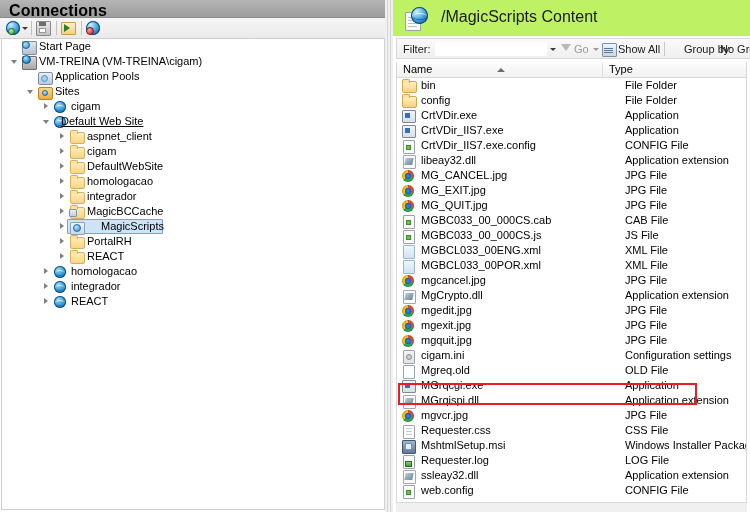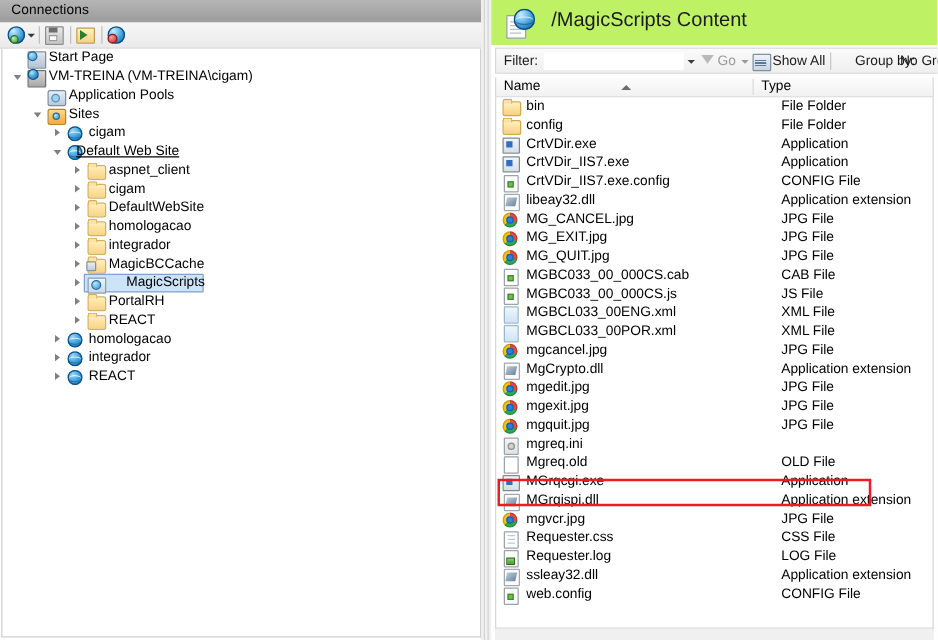--- a/index.html
+++ b/index.html
@@ -18,21 +18,21 @@
     position:absolute;left:0;top:0;width:385px;height:512px;
     background:#ffffff;
   }
   #connections-header{
     position:absolute;left:0;top:0;width:385px;height:17px;
     background:linear-gradient(to bottom,#b5b5b5 0%,#a9a9a9 50%,#9d9d9d 100%);
     border-bottom:1px solid #8a8a8a;
   }
   #connections-header .title{
     position:absolute;left:9px;top:2px;
-    font-size:11px;font-weight:normal;color:#000;
+    font-size:16px;font-weight:bold;color:#000;
     letter-spacing:0.1px;
   }
   #conn-toolbar{
     position:absolute;left:0;top:18px;width:385px;height:20px;
     background:linear-gradient(to bottom,#f6f6f6 0%,#eaeaea 100%);
     border-bottom:1px solid #cfcfcf;
   }
   .tb-item{position:absolute;top:2px;height:16px;cursor:default;}
   .tb-sep{position:absolute;top:3px;width:1px;height:14px;background:#c0c0c0;}
 
@@ -664,21 +664,22 @@
           <span class="ficon">
             <span class="fi-jpg"></span>
           </span>
           <span class="fname">mgquit.jpg</span>
           <span class="ftype">JPG File</span>
         </div>
         <div class="frow">
           <span class="ficon">
             <span class="fi-ini"></span>
           </span>
-          <span class="fname">mgreq.ini</span>
+          <span class="fname">cigam.ini</span>
+          <span class="ftype">Configuration settings</span>
         </div>
         <div class="frow">
           <span class="ficon">
             <span class="fi-old"></span>
           </span>
           <span class="fname">Mgreq.old</span>
           <span class="ftype">OLD File</span>
         </div>
         <div class="frow">
           <span class="ficon">
@@ -700,20 +701,27 @@
           </span>
           <span class="fname">mgvcr.jpg</span>
           <span class="ftype">JPG File</span>
         </div>
         <div class="frow">
           <span class="ficon">
             <span class="fi-css"></span>
           </span>
           <span class="fname">Requester.css</span>
           <span class="ftype">CSS File</span>
+        </div>
+        <div class="frow">
+          <span class="ficon">
+            <span class="fi-msi"></span>
+          </span>
+          <span class="fname">MshtmlSetup.msi</span>
+          <span class="ftype">Windows Installer Package</span>
         </div>
         <div class="frow">
           <span class="ficon">
             <span class="fi-log"></span>
           </span>
           <span class="fname">Requester.log</span>
           <span class="ftype">LOG File</span>
         </div>
         <div class="frow">
           <span class="ficon">

